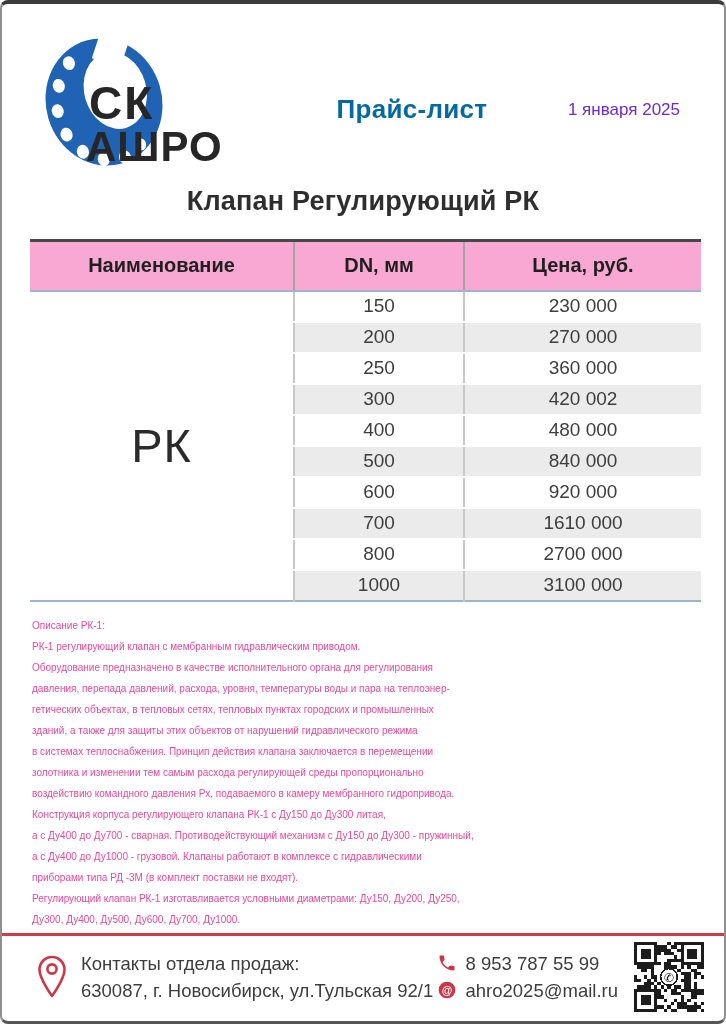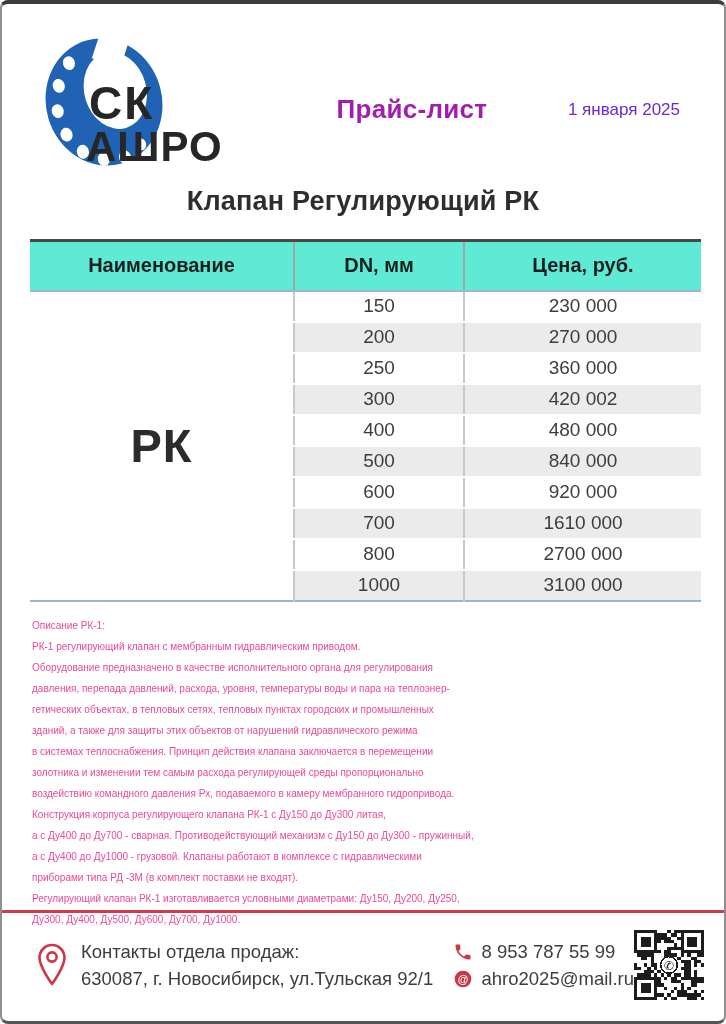--- a/index.html
+++ b/index.html
@@ -6,46 +6,46 @@
   body { margin: 0; background: #fff; font-family: "Liberation Sans", "DejaVu Sans", sans-serif; }
   .page {
     position: relative; width: 726px; height: 1024px; margin: 0 auto; background: #fff;
     border-top: 4px solid #3b3b3b; border-left: 2px solid #8f8f8f;
     border-right: 2px solid #8f8f8f; border-bottom: 3px solid #565656;
     border-radius: 8px; overflow: hidden;
   }
   
   .header { display: flex; align-items: center; padding: 22px 44px 0 32px; height: 174px; }
   .logo-box { width: 212px; height: 152px; flex: 0 0 auto; }
-  .doc-title { flex: 1; text-align: center; font-size: 26px; font-weight: bold; color: #a21caf; margin: 14px 0 0 10px; letter-spacing: .3px; }
+  .doc-title { flex: 1; text-align: center; font-size: 26px; font-weight: bold; color: #0369a1; margin: 14px 0 0 10px; letter-spacing: .3px; }
   .doc-date { font-size: 17px; color: #6d28d9; white-space: nowrap; margin-top: 16px; }
   
   h1.product { text-align: center; font-size: 27px; font-weight: bold; color: #2e2e2e; margin: 8px 0 0 0; letter-spacing: .2px; }
   
   table.price { width: 671px; margin: 22px 27px 0 28px; border-collapse: collapse; table-layout: fixed;
     border-top: 3px solid #474747; border-bottom: 2px solid #9db3ce; }
   col.c-name { width: 264px; } col.c-dn { width: 170px; } col.c-price { width: 237px; }
-  table.price th { height: 50px; background: #5eead4; font-size: 20px; font-weight: bold; color: #1f1f1f;
+  table.price th { height: 50px; background: #f9a8d4; font-size: 20px; font-weight: bold; color: #1f1f1f;
     text-align: center; border-bottom: 2px solid #9db3ce; }
   table.price th.v { border-left: 2px solid #a3a3a3; border-right: 2px solid #a3a3a3; }
   td.name-cell { background: #fff; text-align: center; vertical-align: middle;
-    font-size: 47px; font-weight: bold; color: #2b2b2b; letter-spacing: 1px; }
+    font-size: 47px; font-weight: normal; color: #2b2b2b; letter-spacing: 1px; }
   td.data { height: 31px; font-size: 19px; color: #3d3d3d; text-align: center;
     border-bottom: 2px solid #fff; }
   td.dn { border-left: 2px solid #c8c8c8; border-right: 2px solid #c8c8c8; }
   tbody tr:nth-child(even) td.data { background: #ebebeb; }
   tbody tr:last-child td.data { border-bottom: none; }
   
   .desc { margin: 13px 24px 0 30px; font-size: 10px; line-height: 21px; color: #ec4899;
     white-space: pre-line; letter-spacing: 0; }
   
-  .footer { position: absolute; left: 0; right: 0; bottom: 0; height: 111px;
+  .footer { position: absolute; left: 0; right: 0; bottom: 0; height: 88px;
     border-top: 3px solid #d23a4a; display: flex; align-items: center; padding: 0 20px 4px 34px; }
   .contact-block { margin-left: 13px; font-size: 18.5px; line-height: 27px; color: #3d3d3d; }
-  .reach-block { margin-left: auto; font-size: 18.5px; color: #3d3d3d; }
+  .reach-block { margin-left: auto; margin-right: 16px; font-size: 18.5px; color: #3d3d3d; }
   .reach-row { display: flex; align-items: center; gap: 9px; line-height: 27px; }
   .qr-wrap { width: 70px; height: 70px; flex: 0 0 auto; }
   svg text { font-family: "Liberation Sans", "DejaVu Sans", sans-serif; }
 </style>
 </head>
 <body>
 
 <div class="page">
 
   <div class="header">

